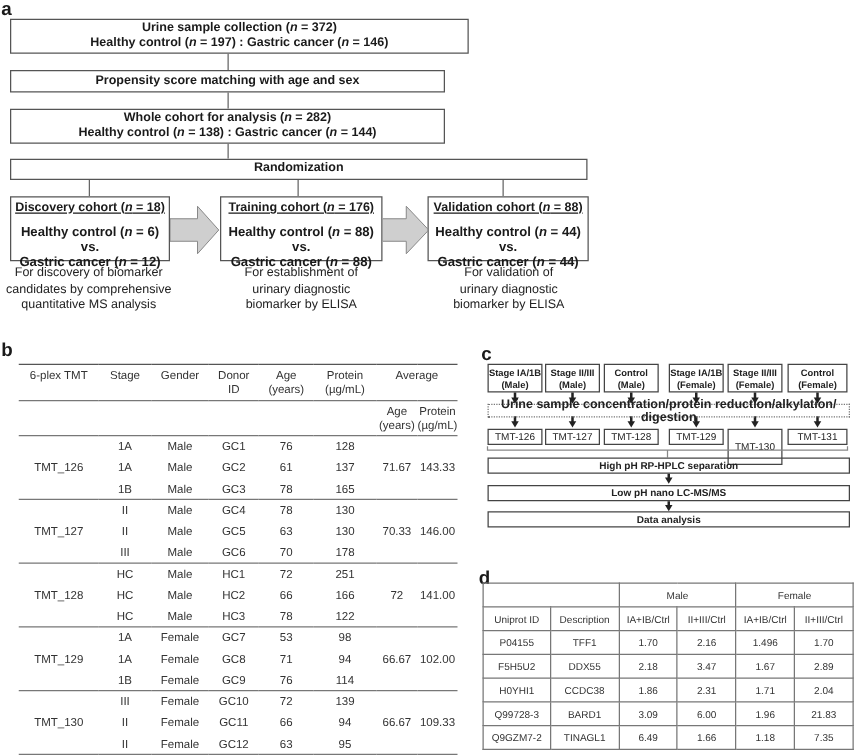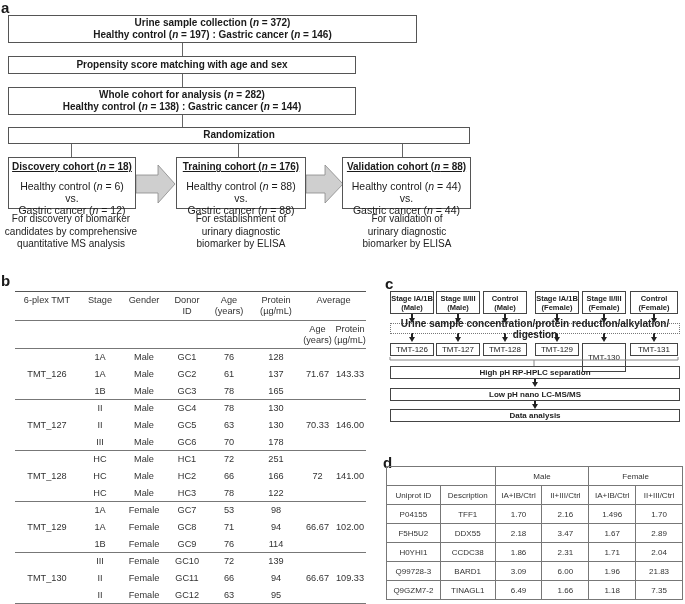--- a/index.html
+++ b/index.html
@@ -5,21 +5,21 @@
   * { box-sizing: border-box; margin: 0; padding: 0; }
   html, body { width: 685px; height: 604px; background: #ffffff; overflow: hidden; }
   body { position: relative; font-family: "Liberation Sans", sans-serif; color: #1a1a1a; }
   .panel-label { position: absolute; font-weight: bold; font-size: 15px; font-family: "Liberation Sans", sans-serif; line-height: 1; }
 
   
   .fbox { position: absolute; border: 1.2px solid #555; background: #fff; text-align: center; font-size: 10px; font-weight: bold; line-height: 12.5px; display: flex; flex-direction: column; justify-content: center; font-family: "Liberation Sans", sans-serif; }
   .vline { position: absolute; width: 1px; background: #666; }
   .cohort { position: absolute; border: 1.2px solid #555; background: #fff; text-align: center; font-family: "Liberation Sans", sans-serif; }
   .cohort .ctitle { font-size: 10px; font-weight: bold; text-decoration: underline; margin-top: 3px; }
-  .cohort .cline { font-size: 10.5px; font-weight: normal; line-height: 12px; }
+  .cohort .cline { font-size: 10.5px; font-weight: bold; line-height: 12px; }
   .cohort .cbody { margin-top: 8px; }
   .caption { position: absolute; text-align: center; font-size: 10px; line-height: 12.5px; color: #222; }
   .arrow { position: absolute; }
   i.n { font-style: italic; }
 
   
   .tblb { position: absolute; left: 15px; top: 291px; width: 351px; border-collapse: collapse; font-size: 9.2px; color: #333; }
   .tblb td, .tblb th { font-weight: normal; text-align: center; padding: 0; line-height: 10.5px; }
   .tblb .rule-top { border-top: 1.5px solid #555; }
   .tblb .rule { border-top: 1px solid #777; }
@@ -35,21 +35,21 @@
   
   .tbld { position: absolute; left: 386px; top: 466px; width: 297px; border-collapse: collapse; font-size: 8px; color: #333; }
   .tbld td { border: 1px solid #777; text-align: center; height: 19px; padding: 0; }
   .tbld { border: 1.5px solid #555; }
 </style>
 </head>
 <body>
 
 <div class="panel-label" style="left:1px; top:0px;">a</div>
 
-<div class="fbox" style="left:8px; top:15px; width:409px; height:28px;">
+<div class="fbox" style="left:8px; top:15px; width:367px; height:28px;">
   <div><span>Urine sample collection (</span><i class="n">n</i><span> = 372)</span></div>
   <div><span>Healthy control (</span><i class="n">n</i><span> = 197) : Gastric cancer (</span><i class="n">n</i><span> = 146)</span></div>
 </div>
 <div class="vline" style="left:182px; top:43px; height:13px;"></div>
 
 <div class="fbox" style="left:8px; top:56px; width:348px; height:18px;">
   <div>Propensity score matching with age and sex</div>
 </div>
 <div class="vline" style="left:182px; top:74px; height:13px;"></div>
 

